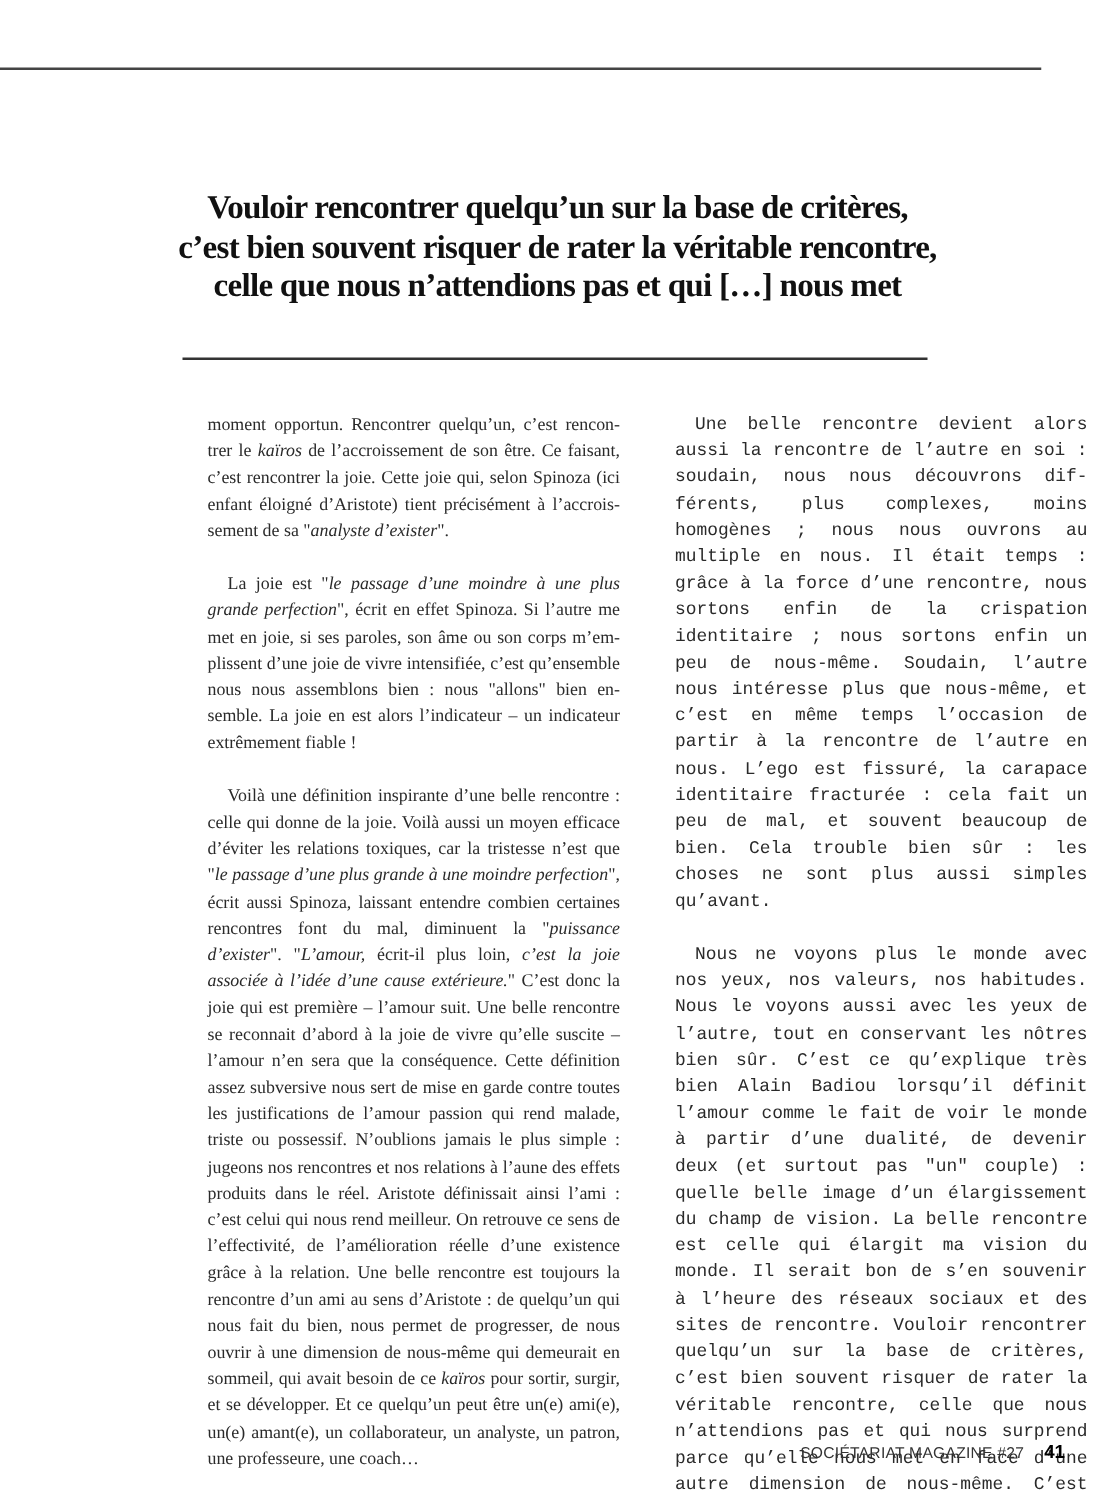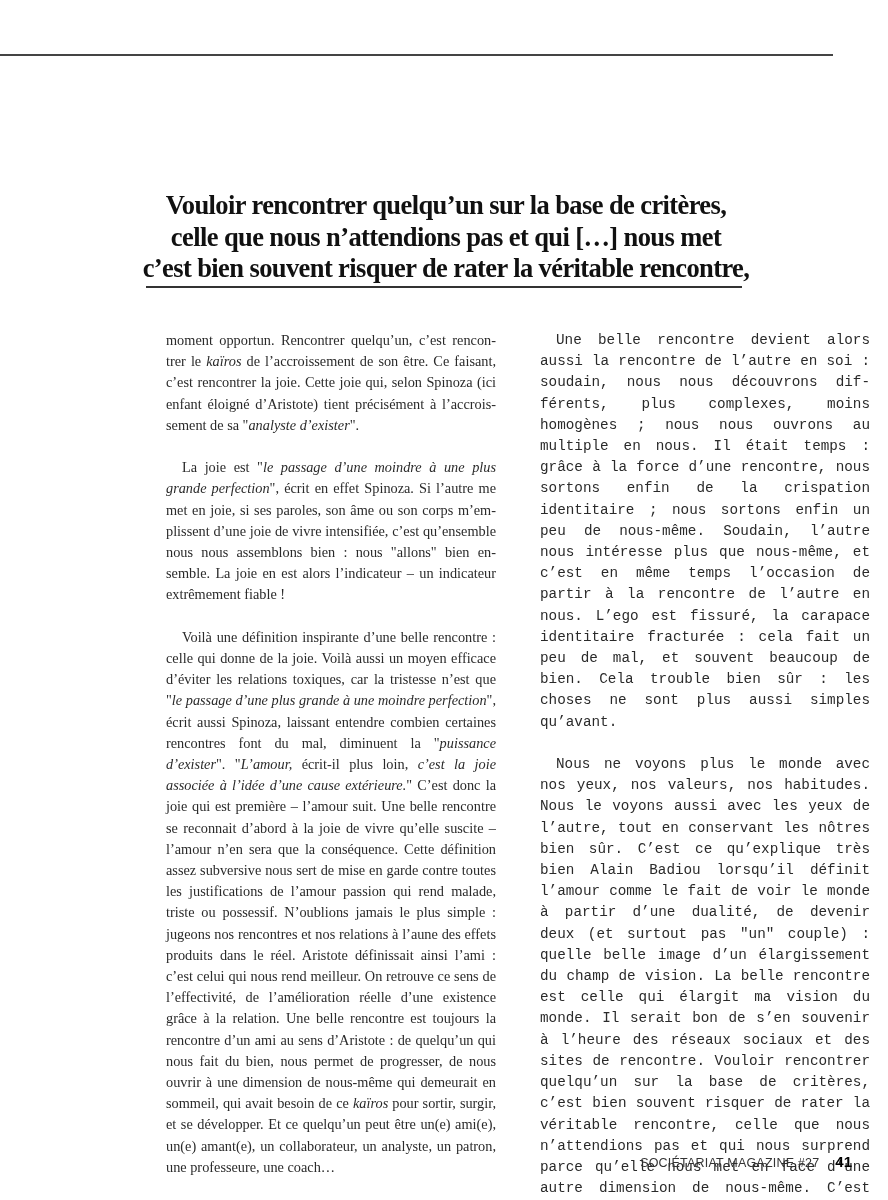--- a/index.html
+++ b/index.html
@@ -1,40 +1,40 @@
 <!DOCTYPE html>
 <html><head>
   <meta charset="utf-8">
   <style>
     html, body { margin: 0; padding: 0; background: #ffffff; }
     body { width: 888px; height: 1200px; position: relative; overflow: hidden; font-family: "Liberation Serif", "DejaVu Serif", serif; color: #2a2a2a; }
     .top-rule { position: absolute; left: 0; top: 54px; width: 833px; height: 2px; background: #444; }
-    .pullquote { position: absolute; left: 140px; top: 150px; width: 612px; text-align: center; font-family: "Liberation Serif", serif; font-weight: bold; font-size: 26.5px; line-height: 31.5px; color: #111; letter-spacing: -0.6px; margin-top: 40px; }
+    .pullquote { position: absolute; left: 140px; top: 150px; width: 612px; text-align: center; font-family: "Liberation Serif", serif; font-weight: bold; font-size: 26.5px; line-height: 31.5px; color: #111; letter-spacing: -0.6px; }
     .pullquote-line { display: block; white-space: nowrap; }
     .quote-rule { position: absolute; left: 146px; top: 286px; width: 596px; height: 1.5px; background: #333; }
     .col { position: absolute; top: 330px; width: 330px; font-size: 14.3px; line-height: 21.2px; text-align: justify; hyphens: manual; color: #2a2a2a; }
     .col-left { left: 166px; }
     .col-right { left: 540px; font-family: Liberation Mono, monospace; }
     .col p { margin: 0 0 21.2px 0; text-indent: 16px; }
     .col p.noindent { text-indent: 0; }
     .col em { }
     .end-dot { display: inline-block; width: 9px; height: 9px; border-radius: 50%; background: #111; margin-left: 4px; vertical-align: -1px; }
     .footer { position: absolute; top: 1153px; right: 36px; display: flex; align-items: baseline; gap: 16px; }
     .footer-mag { font-family: "Liberation Sans", sans-serif; font-size: 12.5px; color: #333; letter-spacing: 0.2px; }
     .footer-page { font-family: "Liberation Sans", sans-serif; font-size: 15px; font-weight: bold; color: #000000; }
   </style>
 </head>
 <body>
 
 <div class="top-rule"></div>
 
 <div class="pullquote">
   <span class="pullquote-line">Vouloir rencontrer quelqu’un sur la base de critères,</span>
+  <span class="pullquote-line">c’est bien souvent risquer de rater la véritable rencontre,</span>
   <span class="pullquote-line">celle que nous n’attendions pas et qui […] nous met</span>
-  <span class="pullquote-line">c’est bien souvent risquer de rater la véritable rencontre,</span>
 </div>
 
 <div class="quote-rule"></div>
 
 <div class="col col-left">
   <p class="noindent"><span>moment opportun. Rencontrer quelqu’un, c’est rencon­trer le </span><em>kaïros</em><span> de l’accroissement de son être. Ce faisant, c’est rencontrer la joie. Cette joie qui, selon Spinoza (ici enfant éloigné d’Aristote) tient précisément à l’accrois­sement de sa "</span><em>analyste d’exister</em><span>".</span></p>
   <p><span>La joie est "</span><em>le passage d’une moindre à une plus grande perfection</em><span>", écrit en effet Spinoza. Si l’autre me met en joie, si ses paroles, son âme ou son corps m’em­plissent d’une joie de vivre intensifiée, c’est qu’ensemble nous nous assemblons bien : nous "allons" bien en­semble. La joie en est alors l’indicateur – un indicateur extrêmement fiable !</span></p>
   <p><span>Voilà une définition inspirante d’une belle rencontre : celle qui donne de la joie. Voilà aussi un moyen efficace d’éviter les relations toxiques, car la tristesse n’est que "</span><em>le passage d’une plus grande à une moindre perfec­tion</em><span>", écrit aussi Spinoza, laissant entendre combien certaines rencontres font du mal, diminuent la "</span><em>puis­sance d’exister</em><span>". "</span><em>L’amour,</em><span> écrit-il plus loin, </span><em>c’est la joie associée à l’idée d’une cause extérieure.</em><span>" C’est donc la joie qui est première – l’amour suit. Une belle rencontre se reconnait d’abord à la joie de vivre qu’elle suscite – l’amour n’en sera que la conséquence. Cette définition assez subversive nous sert de mise en garde contre toutes les justifications de l’amour passion qui rend malade, triste ou possessif. N’oublions jamais le plus simple : jugeons nos rencontres et nos relations à l’aune des effets produits dans le réel. Aristote définis­sait ainsi l’ami : c’est celui qui nous rend meilleur. On retrouve ce sens de l’effectivité, de l’amélioration réelle d’une existence grâce à la relation. Une belle rencontre est toujours la rencontre d’un ami au sens d’Aristote : de quelqu’un qui nous fait du bien, nous permet de progresser, de nous ouvrir à une dimension de nous-même qui demeurait en sommeil, qui avait besoin de ce </span><em>kaïros</em><span> pour sortir, surgir, et se développer. Et ce quelqu’un peut être un(e) ami(e), un(e) amant(e), un collaborateur, un analyste, un patron, une professeure, une coach…</span></p>
 </div>
 

